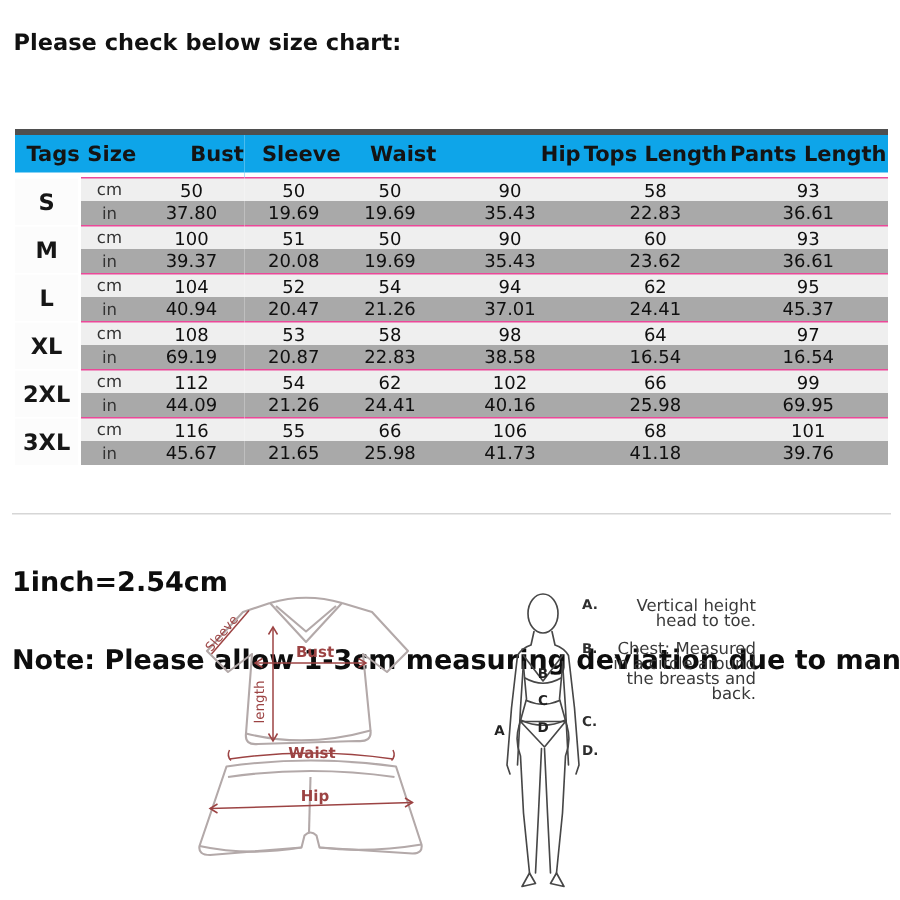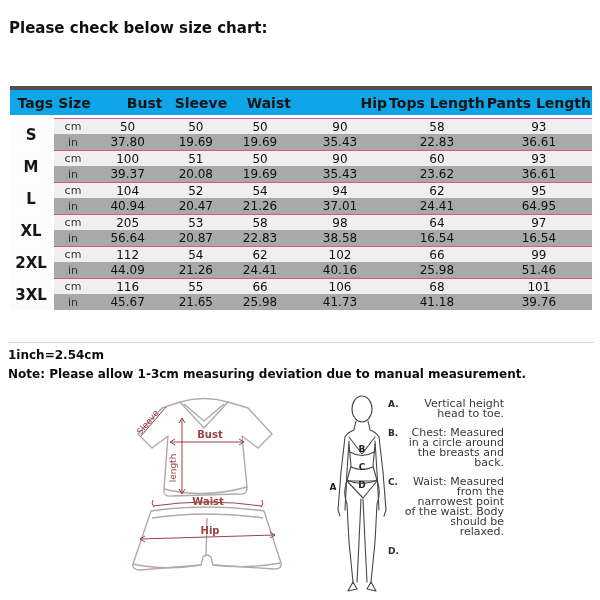--- a/index.html
+++ b/index.html
@@ -35,21 +35,21 @@
   td.val-cell  { font-size: 12px; color: #101010; }
   tr.cm-row td { background: #efefef; }
   tr.in-row td { background: #a9a9a9; }
   tr.cm-row td.tag-cell { background: #fcfcfc; }
   tr.cm-row td { border-top: 1px solid #ec4899; }
   tr.cm-row td.tag-cell { border-top: 1px solid #fff; }
 
   
   .divider { position: absolute; left: 8px; right: 6px; top: 342px; height: 1px; background: #d6d6d6; }
   .notes { position: absolute; left: 8px; top: 346px; width: 586px; }
-  .notes div { font-size: 12px; font-weight: bold; color: #0d0d0d; line-height: 19px; white-space: nowrap; }
+  .notes div { font-size: 18px; font-weight: bold; color: #0d0d0d; line-height: 19px; white-space: nowrap; margin-top: 33px; }
 
   
   .diagram { position: absolute; left: 0; top: 388px; width: 600px; height: 212px; }
   .svg-abs { position: absolute; }
   .legend { position: absolute; left: 388px; top: 11px; width: 142px; }
   .legend-item { display: flex; margin-bottom: 9px; }
   .legend-letter { width: 16px; flex: 0 0 16px; font-size: 9px; font-weight: bold; color: #2e2e2e; line-height: 10px; }
   .legend-text { width: 100px; font-size: 11px; color: #3a3a3a; line-height: 10px; text-align: right; }
 </style>
 </head>
@@ -135,36 +135,36 @@
           <td class="val-cell">62</td>
           <td class="val-cell">95</td>
         </tr>
         <tr class="in-row">
           <td class="unit-cell">in</td>
           <td class="val-cell">40.94</td>
           <td class="val-cell">20.47</td>
           <td class="val-cell">21.26</td>
           <td class="val-cell">37.01</td>
           <td class="val-cell">24.41</td>
-          <td class="val-cell">64.95</td>
+          <td class="val-cell">45.37</td>
         </tr>
 
         <tr class="cm-row">
           <td class="tag-cell" rowspan="2">XL</td>
           <td class="unit-cell">cm</td>
-          <td class="val-cell">205</td>
+          <td class="val-cell">108</td>
           <td class="val-cell">53</td>
           <td class="val-cell">58</td>
           <td class="val-cell">98</td>
           <td class="val-cell">64</td>
           <td class="val-cell">97</td>
         </tr>
         <tr class="in-row">
           <td class="unit-cell">in</td>
-          <td class="val-cell">56.64</td>
+          <td class="val-cell">69.19</td>
           <td class="val-cell">20.87</td>
           <td class="val-cell">22.83</td>
           <td class="val-cell">38.58</td>
           <td class="val-cell">16.54</td>
           <td class="val-cell">16.54</td>
         </tr>
 
         <tr class="cm-row">
           <td class="tag-cell" rowspan="2">2XL</td>
           <td class="unit-cell">cm</td>
@@ -175,21 +175,21 @@
           <td class="val-cell">66</td>
           <td class="val-cell">99</td>
         </tr>
         <tr class="in-row">
           <td class="unit-cell">in</td>
           <td class="val-cell">44.09</td>
           <td class="val-cell">21.26</td>
           <td class="val-cell">24.41</td>
           <td class="val-cell">40.16</td>
           <td class="val-cell">25.98</td>
-          <td class="val-cell">51.46</td>
+          <td class="val-cell">69.95</td>
         </tr>
 
         <tr class="cm-row">
           <td class="tag-cell" rowspan="2">3XL</td>
           <td class="unit-cell">cm</td>
           <td class="val-cell">116</td>
           <td class="val-cell">55</td>
           <td class="val-cell">66</td>
           <td class="val-cell">106</td>
           <td class="val-cell">68</td>
@@ -296,21 +296,20 @@
       <div class="legend-item">
         <div class="legend-letter">A.</div>
         <div class="legend-text">Vertical height head to toe.</div>
       </div>
       <div class="legend-item">
         <div class="legend-letter">B.</div>
         <div class="legend-text">Chest: Measured in a circle around the breasts and back.</div>
       </div>
       <div class="legend-item">
         <div class="legend-letter">C.</div>
-        <div class="legend-text">Waist: Measured from the narrowest point of the waist. Body should be relaxed.</div>
       </div>
       <div class="legend-item">
         <div class="legend-letter">D.</div>
       </div>
     </div>
 
   </div>
 </div>
 
 </body></html>

